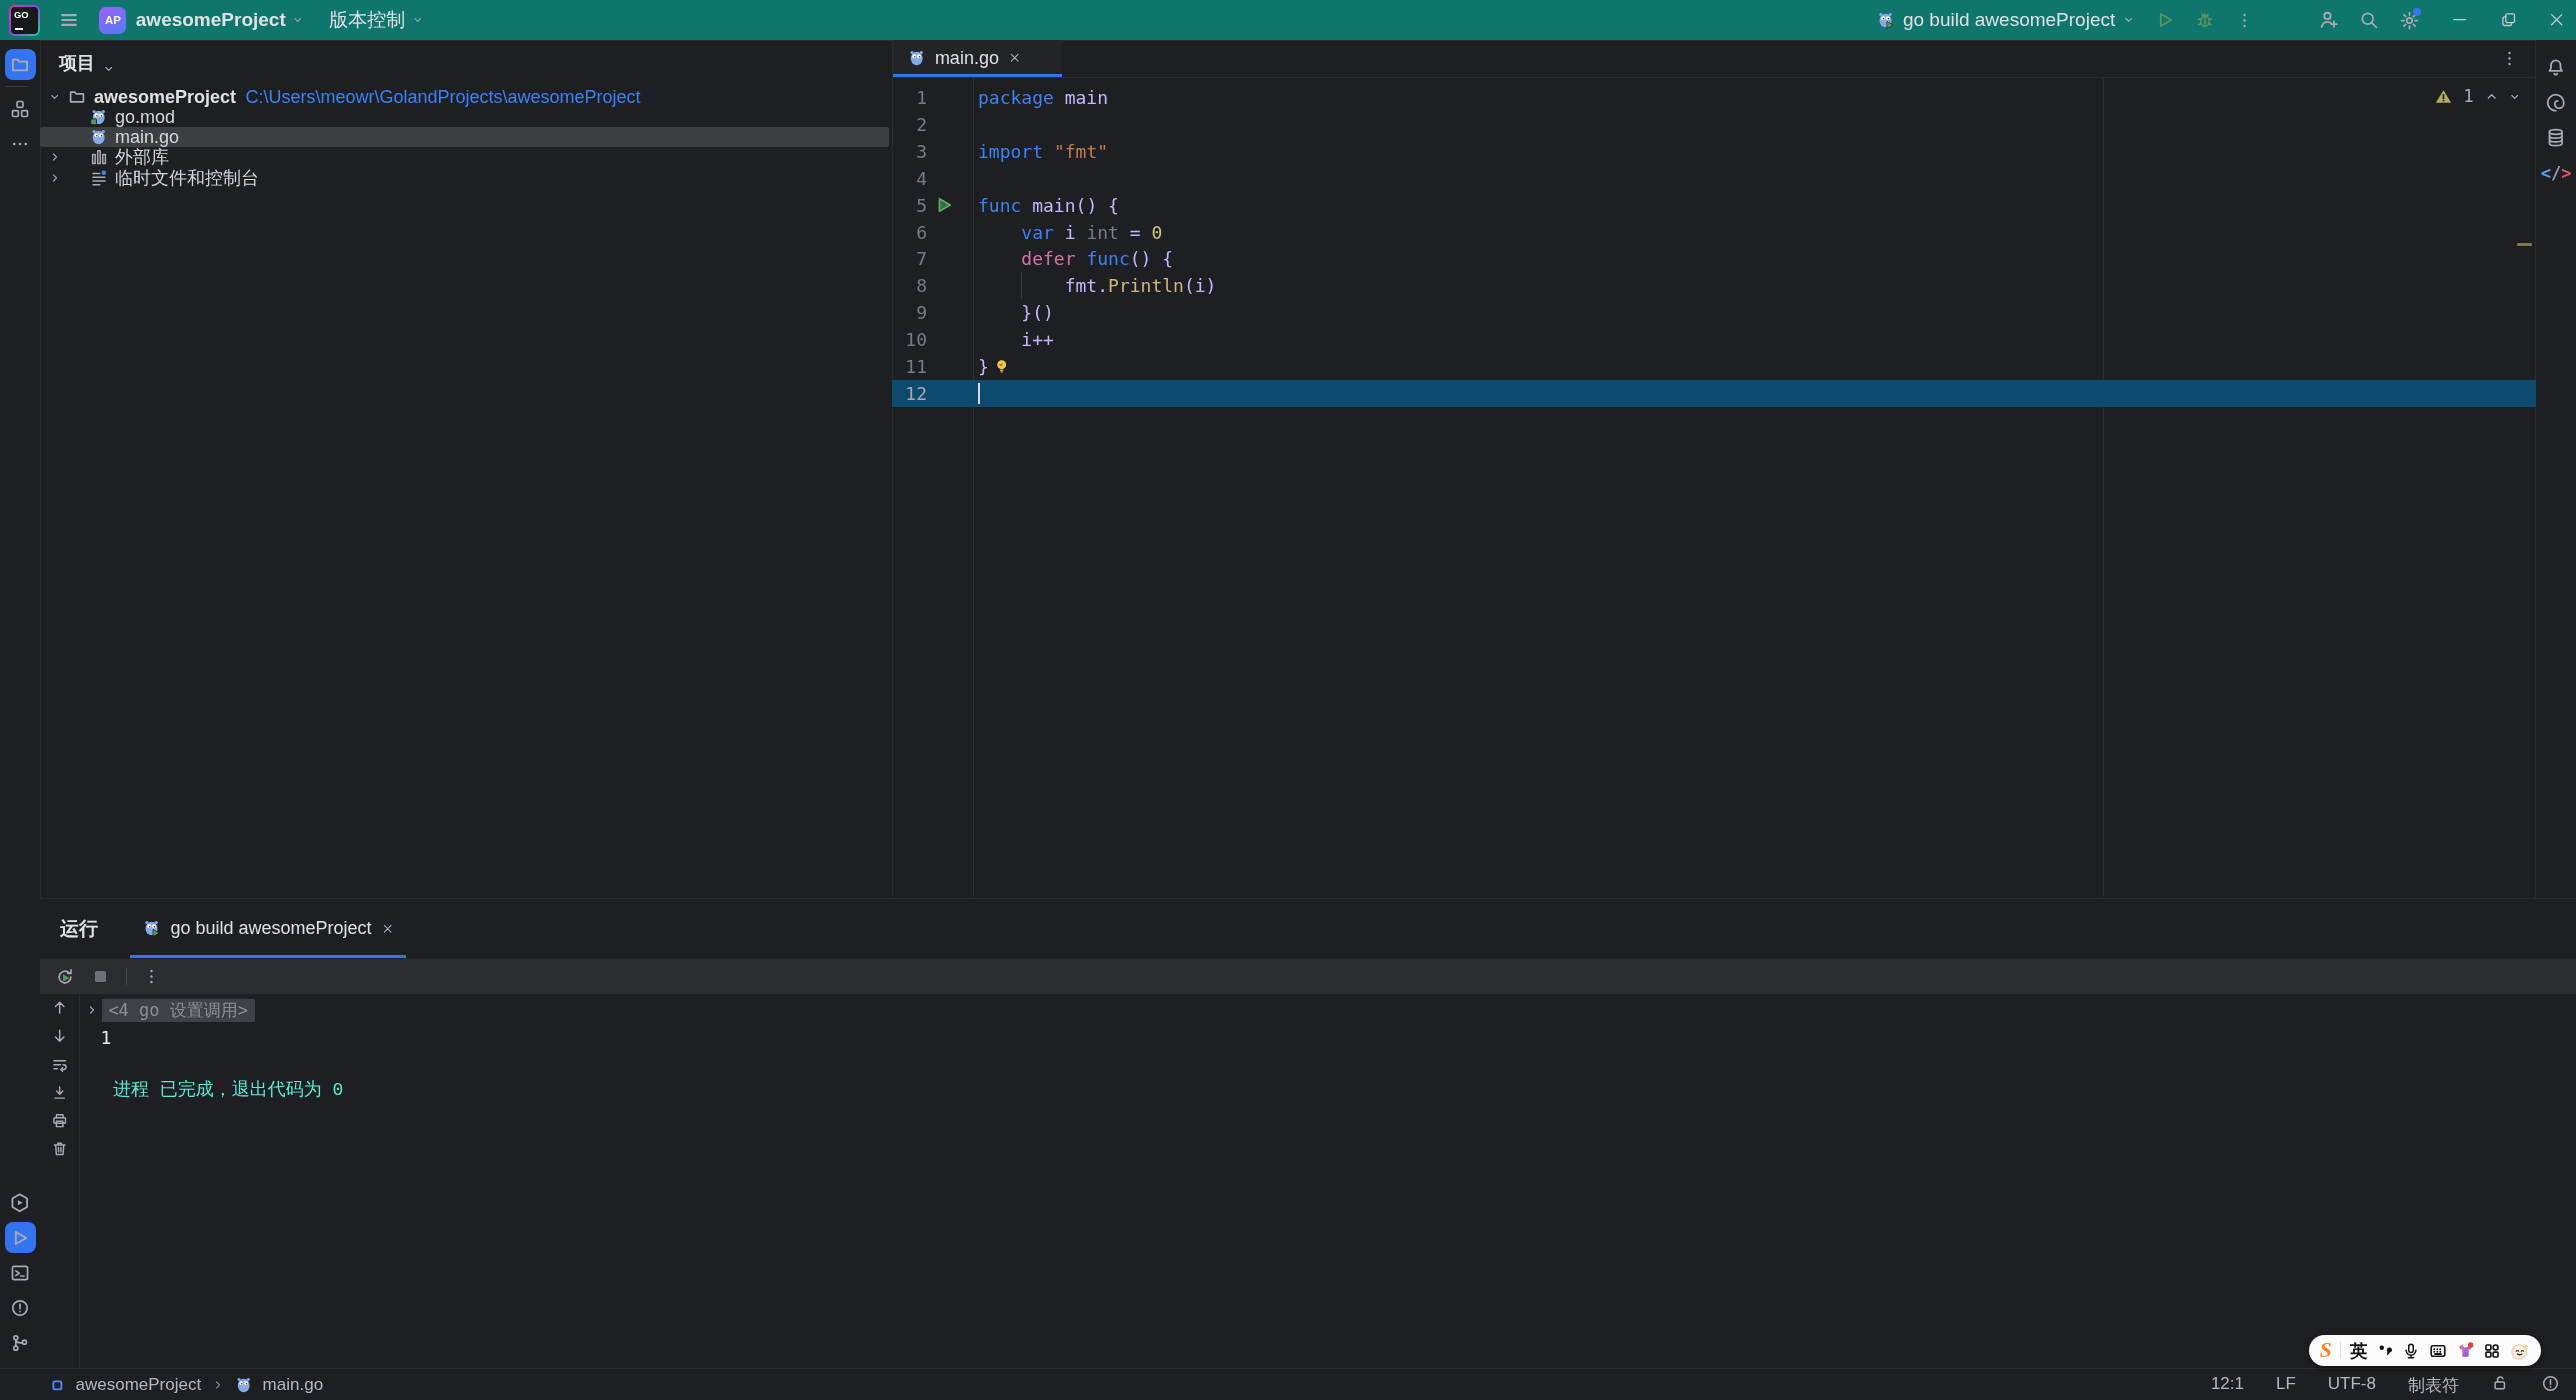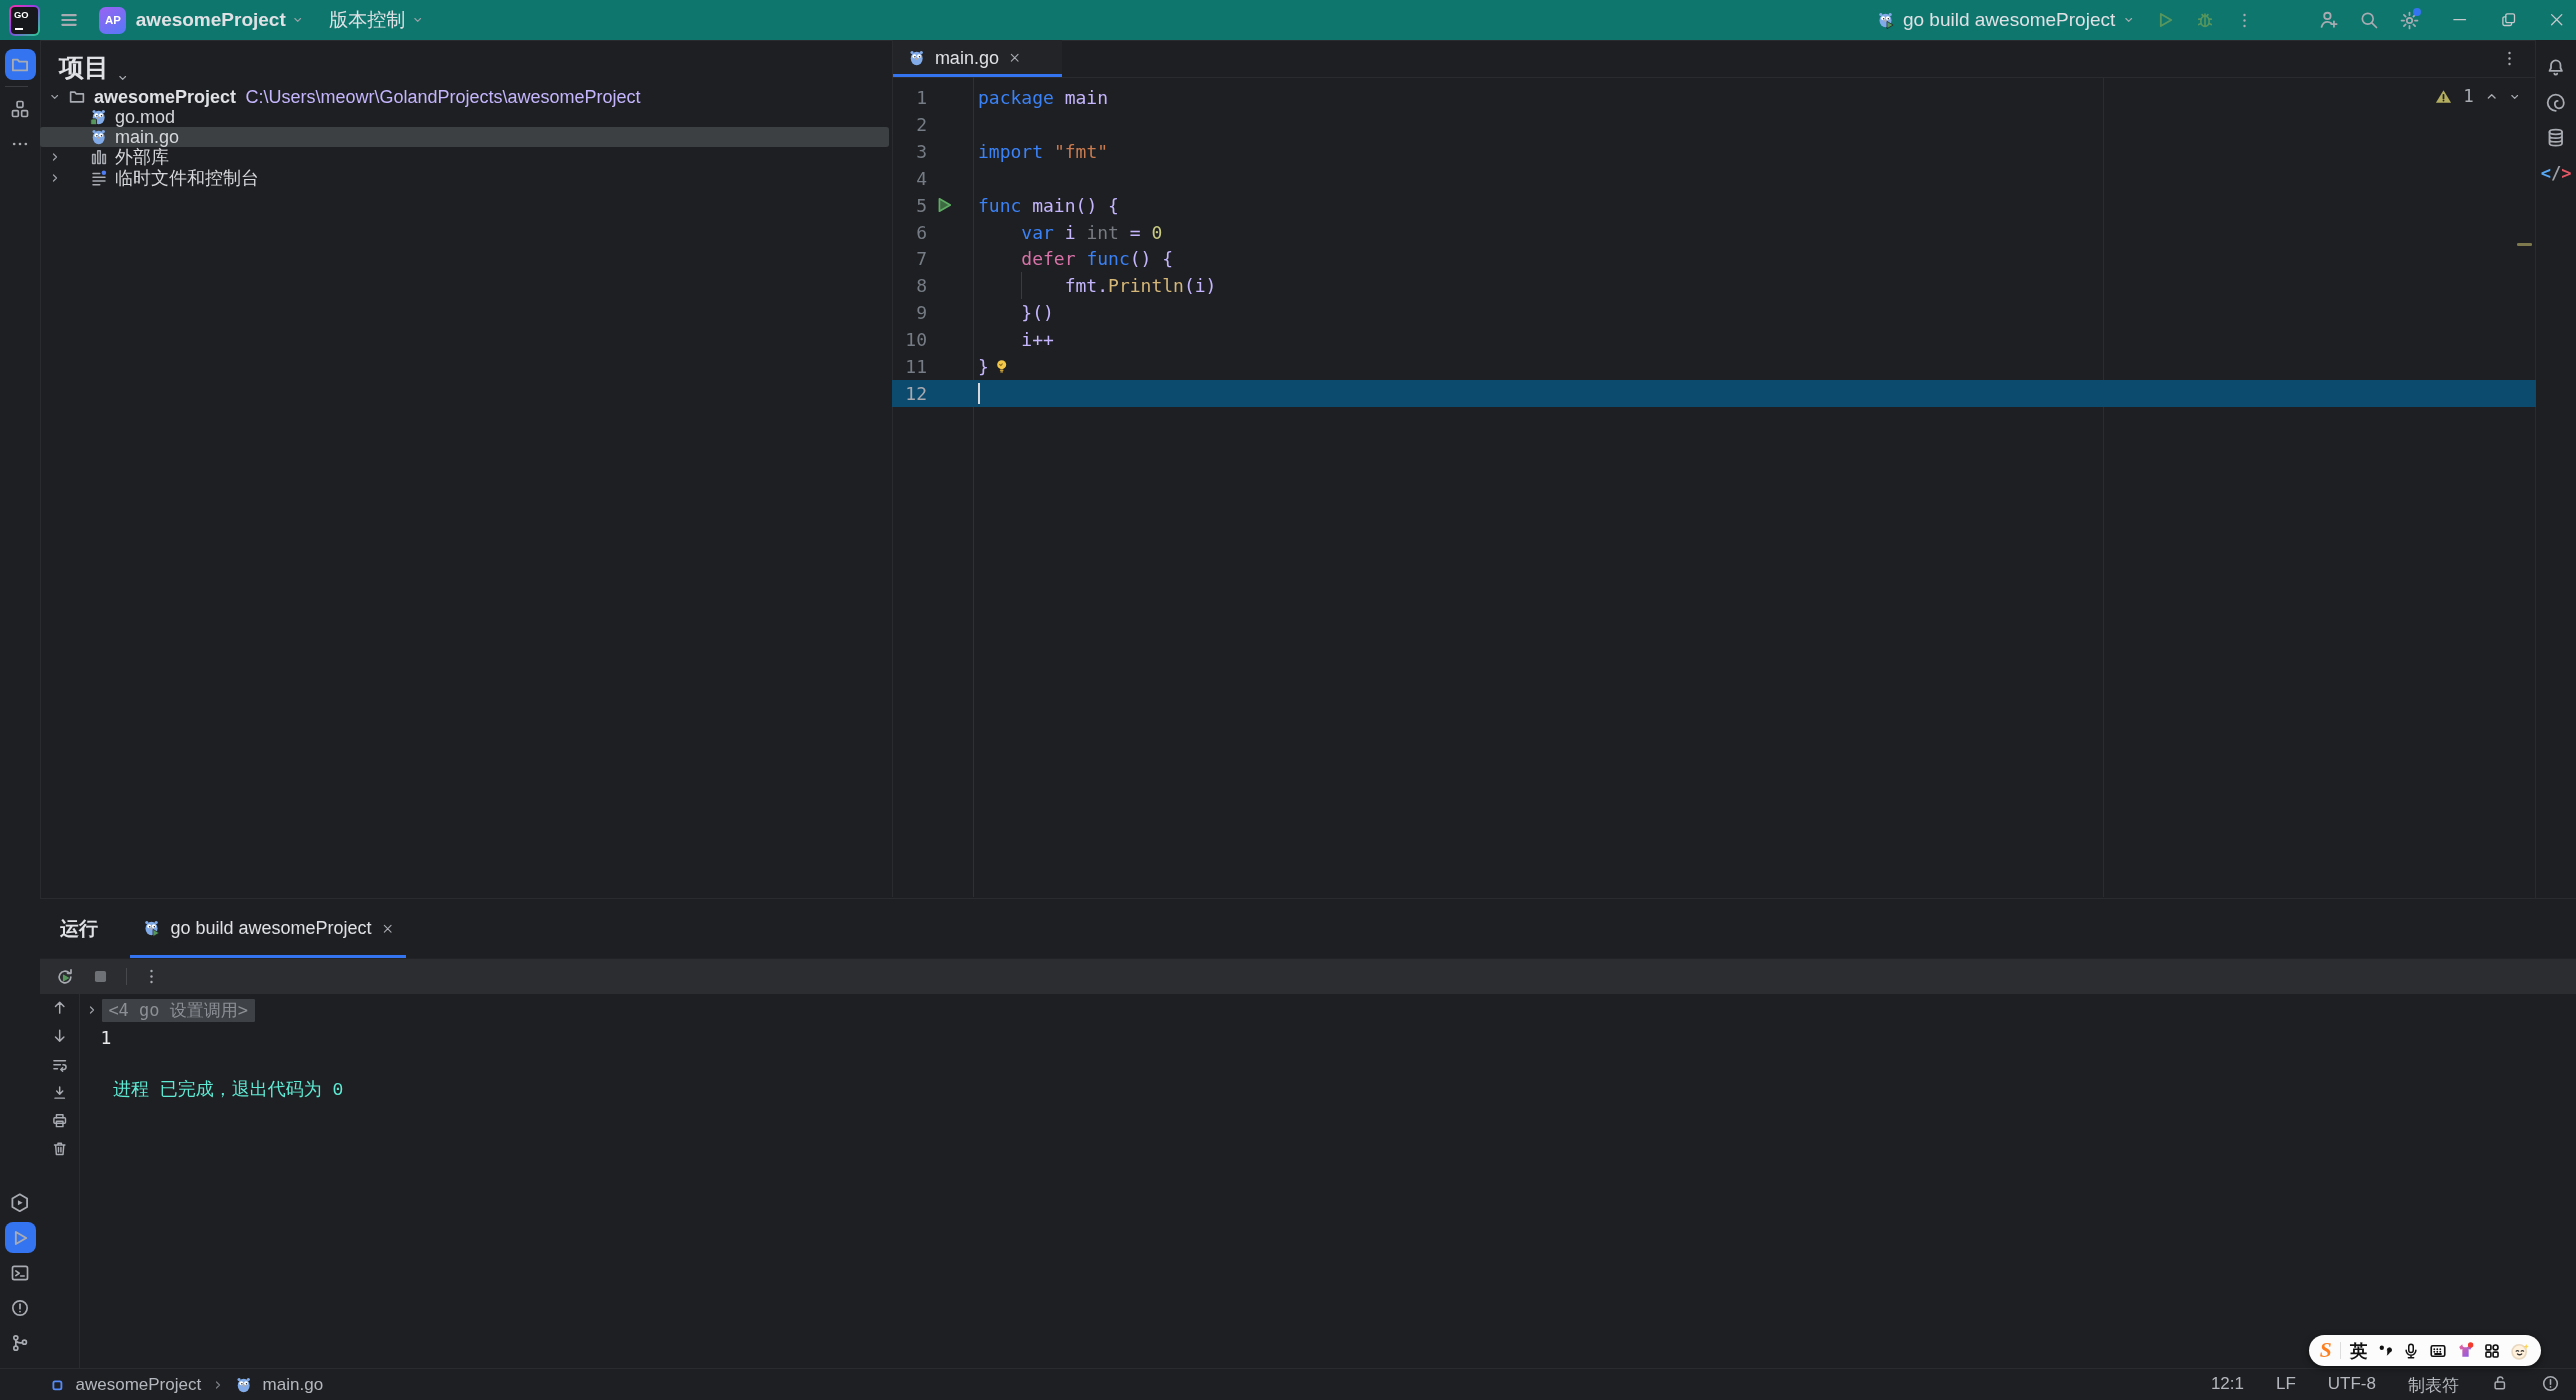--- a/index.html
+++ b/index.html
@@ -37,29 +37,29 @@
   .stripe.left{left:0;border-right:0.7px solid #2A2B2E;padding-top:5.4px;}
   .stripe.right{right:0;border-left:0.7px solid #2A2B2E;padding-top:8px;}
   .stripe-btn{width:31px;height:31px;border-radius:8px;display:flex;align-items:center;justify-content:center;margin:4px 0;color:#A8ABB2;}
   .stripe-btn.active{background:#3574F0;color:#FFFFFF;}
   .stripe-div{width:23px;height:0.7px;background:#393B40;margin:6px 0;}
   .stripe .spacer{flex:1;}
   .markup-txt{font-size:17px;font-weight:bold;font-family:"DejaVu Sans Mono",monospace;}
 
   
   .project-panel{position:absolute;left:40px;top:40px;width:852px;height:857px;border-right:0.7px solid #2A2B2E;}
-  .pp-header{display:flex;align-items:flex-end;gap:8px;padding:10.7px 0 0 19px;color:#DFE1E5;font-size:25px;font-weight:700;}
+  .pp-header{display:flex;align-items:flex-end;gap:8px;padding:10.7px 0 0 19px;color:#DFE1E5;font-size:18px;font-weight:700;}
   .tree{position:absolute;left:0;top:47px;right:0;}
   .trow{position:absolute;left:0;right:2.7px;height:20px;display:flex;align-items:center;font-size:18px;color:#D5D7DB;white-space:nowrap;}
   .trow.selected{background:#3D4043;border-radius:2.7px;}
   .trow .tchev{position:absolute;left:9.4px;color:#9DA0A8;}
   .trow .ticon{position:absolute;}
   .trow .tname{position:absolute;}
   .tname b{color:#DFE1E5;font-weight:700;}
-  .tpath{color:#c4b5fd;margin-left:9.4px;font-weight:400;text-align:center;}
+  .tpath{color:#3b82f6;margin-left:9.4px;font-weight:400;text-align:center;}
 
   
   .editor{position:absolute;left:892px;top:40px;width:1644px;height:857px;}
   .tabbar{position:absolute;left:0;top:0;right:0;height:37px;border-bottom:0.7px solid #2A2B2E;}
   .etab{position:absolute;left:1.3px;top:0;height:36px;width:169px;background:#232428;display:flex;align-items:center;gap:9.4px;padding:0 14.8px;box-sizing:border-box;}
   .etab .tab-label{color:#DFE1E5;font-size:18px;}
   .etab-underline{position:absolute;left:1.3px;top:34px;width:169px;height:2.7px;background:#3574F0;}
   .tab-more{position:absolute;right:17.4px;top:9.4px;}
   .code{position:absolute;left:0;top:37px;right:0;bottom:0;}
   .gutter-border{position:absolute;left:81px;top:0;bottom:0;width:0.7px;background:#2E3034;}

